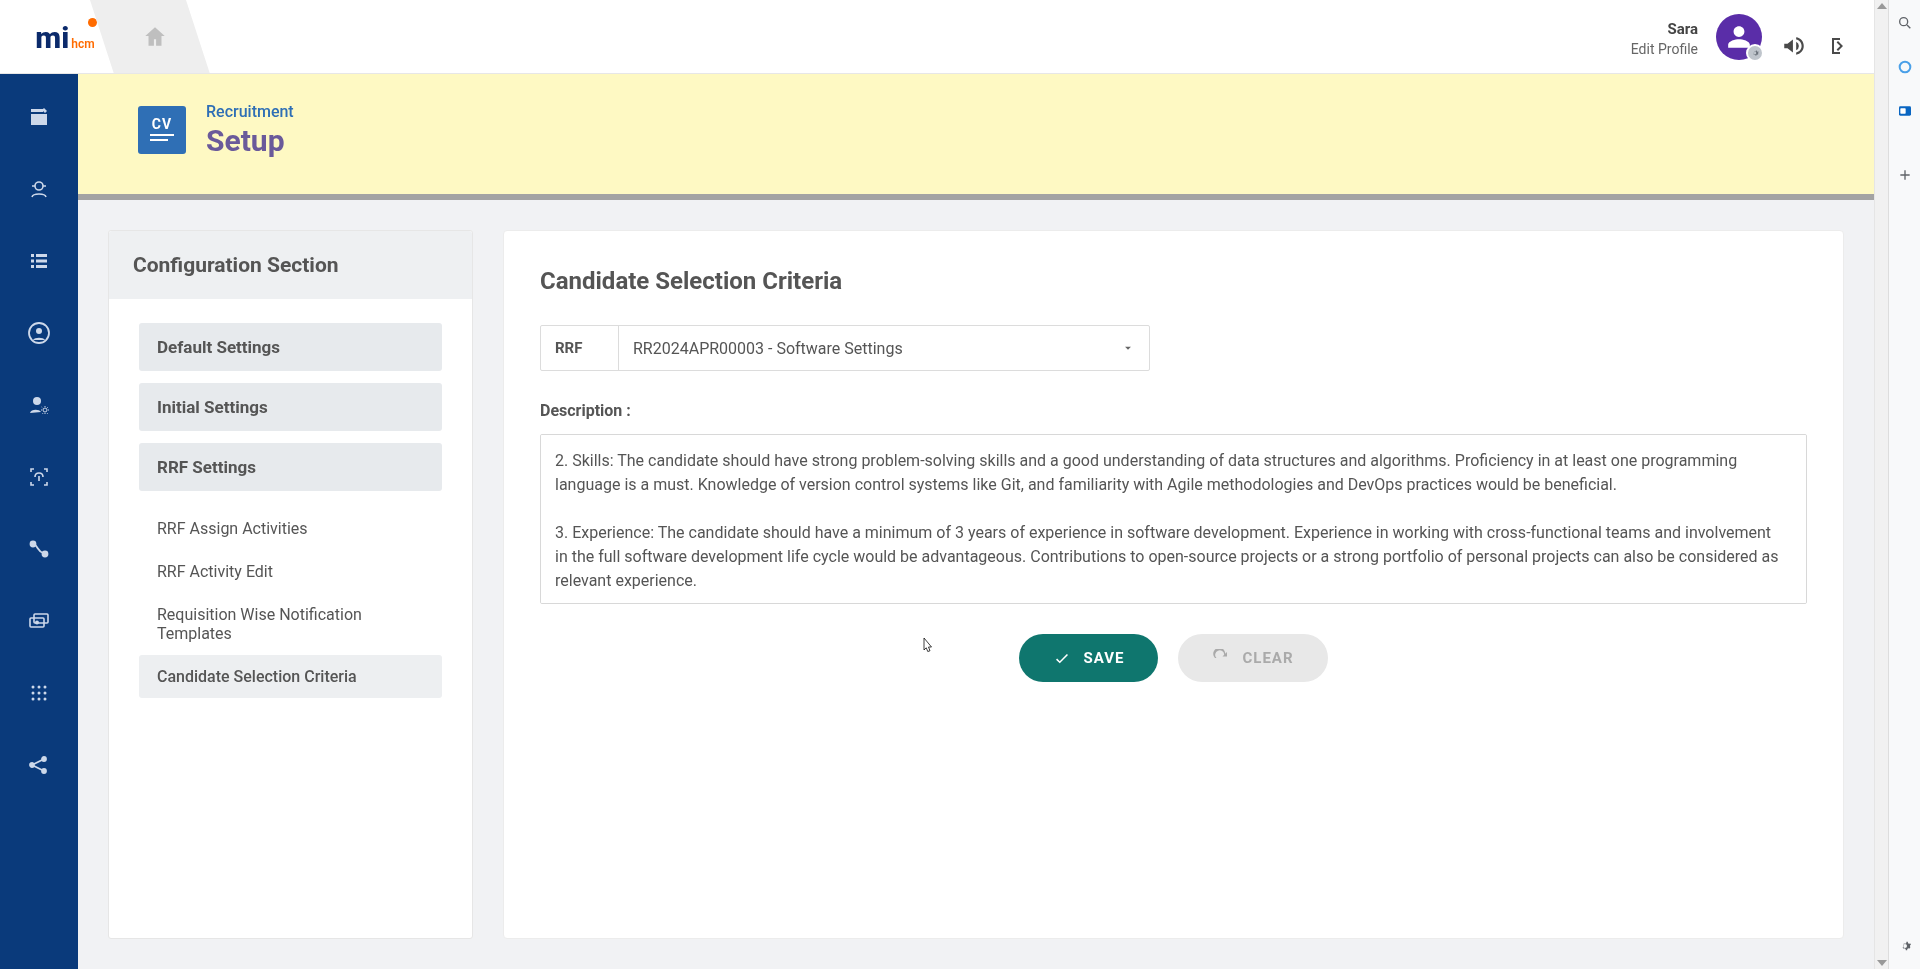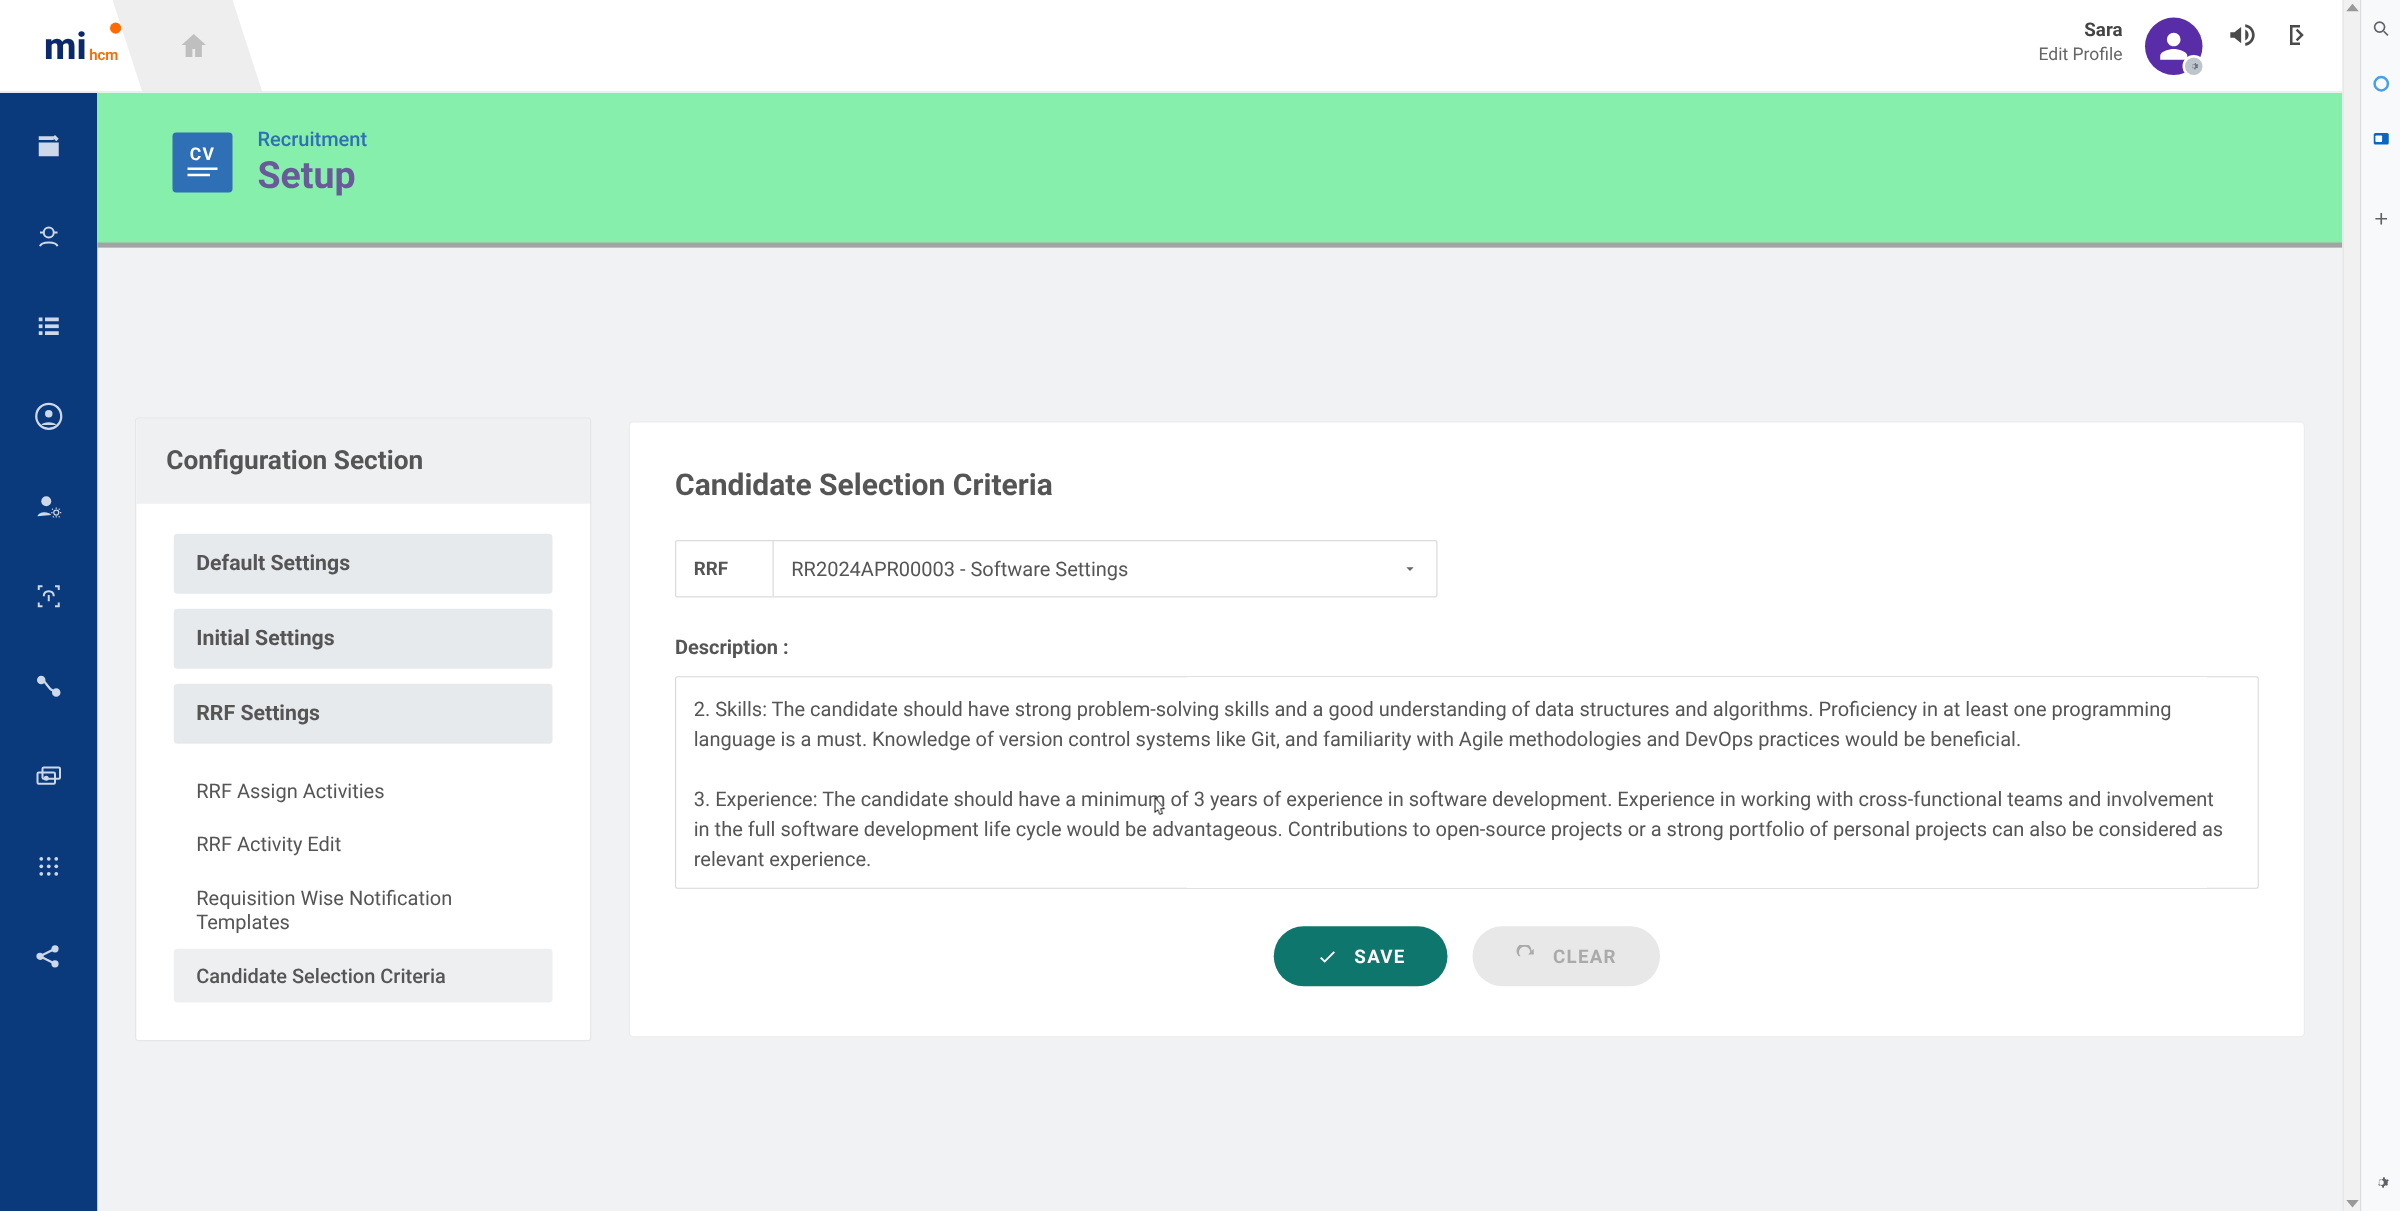--- a/index.html
+++ b/index.html
@@ -61,21 +61,21 @@
     width: 90px; height:74px; position:relative; display:flex; align-items:center; justify-content:center;
   }
   .home-slash::before{
     content:""; position:absolute; top:0; left:-20px; width:120px; height:100%;
     background:#eeeeee;
     clip-path: polygon(0 0, 80% 0, 100% 100%, 20% 100%);
     z-index:0;
   }
   .home-slash svg { position:relative; z-index:1; }
 
-  .header-right { margin-left:auto; display:flex; align-items:flex-start; gap:18px; }
+  .header-right { margin-left:auto; display:flex; align-items:flex-end; gap:18px; }
   .user-text { text-align:right; line-height:1.4; }
   .user-text .name { font-weight:700; color:#444; font-size:15px;}
   .user-text .edit { color:#666; font-size:14px; }
   .avatar-wrap { position:relative; width:46px; height:46px; }
   .avatar { width:46px; height:46px; border-radius:50%; background:#5a2da8; display:flex; align-items:center; justify-content:center; }
   .avatar svg { fill:#fff; }
   .avatar-badge { position:absolute; bottom:-2px; right:-2px; width:18px; height:18px; border-radius:50%; background:#bfc5cc; border:2px solid #fff; display:flex; align-items:center; justify-content:center;}
   .hdr-icon { width:28px; height:28px; display:flex; align-items:center; justify-content:center; cursor:pointer; color:#4a4a4a;}
 
   
@@ -88,32 +88,32 @@
     background: linear-gradient(#0a3a7b,#0a3a7b);
     display:flex; flex-direction:column; align-items:center;
     padding-top: 28px; gap: 42px;
   }
   .side-nav .nav-ic { width:30px; height:30px; display:flex; align-items:center; justify-content:center; cursor:pointer; color:#cdd8ea;}
 
   
   .main { flex:1; background:#f1f2f4; display:flex; flex-direction:column; }
 
   .page-header {
-    background:#86efac; padding: 28px 60px 36px 60px; display:flex; align-items:center; gap:20px;
-    border-bottom:4px solid #a3a3a3;
+    background:#fef9c3; padding: 28px 60px 36px 60px; display:flex; align-items:center; gap:20px;
+    border-bottom:6px solid #a3a3a3;
   }
   .page-header-icon {
     width:48px; height:48px; background:#2f6fb5; display:flex; align-items:center; justify-content:center; color:#fff; font-weight:700; border-radius:3px;
     flex-direction:column; font-size:12px;
   }
   .page-header-icon .cv-top{ font-size:14px; letter-spacing:1px;}
   .page-header-text .crumb { color:#2f6fb5; font-size:16px; font-weight:500;}
   .page-header-text .page-title { color:#6a5a9a; font-size:30px; font-weight:700; margin-top:2px;}
 
-  .content-area { flex:1; padding: 30px 30px; display:flex; gap:30px; overflow:auto;align-items:center;}
+  .content-area { flex:1; padding: 30px 30px; display:flex; gap:30px; overflow:auto;}
 
   
   .config-panel {
     width: 365px; background:#fff; border-radius:3px; border:1px solid #e6e6e6;
     padding-bottom:30px;
   }
   .config-head {
     background:#eef0f2; padding:22px 24px; font-size:21px; font-weight:700; color:#555; border-radius:3px 3px 0 0;
   }
   .config-items { padding: 24px 30px 0 30px; display:flex; flex-direction:column; gap:12px; }

